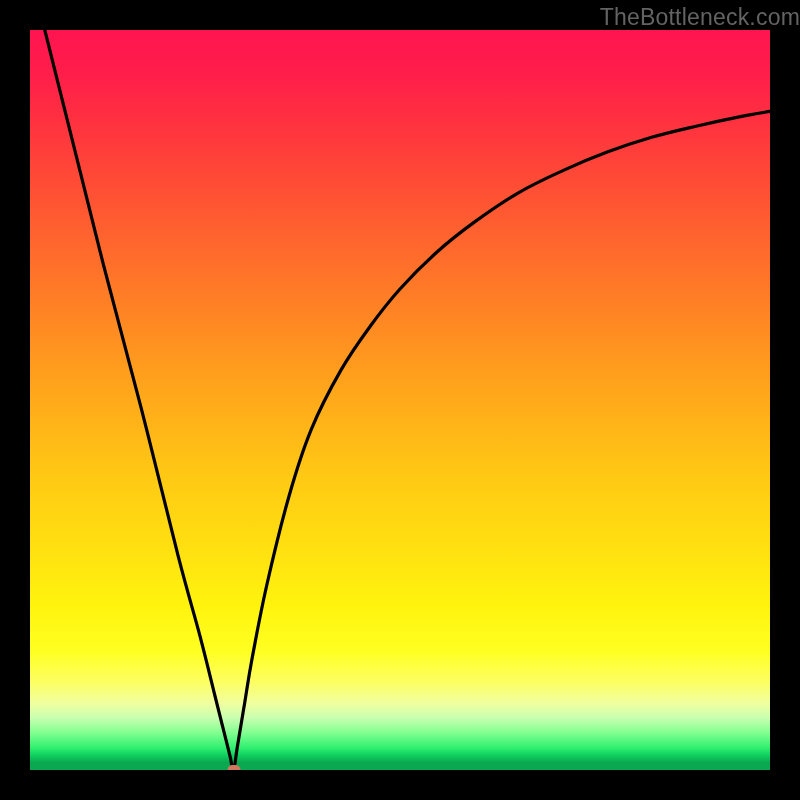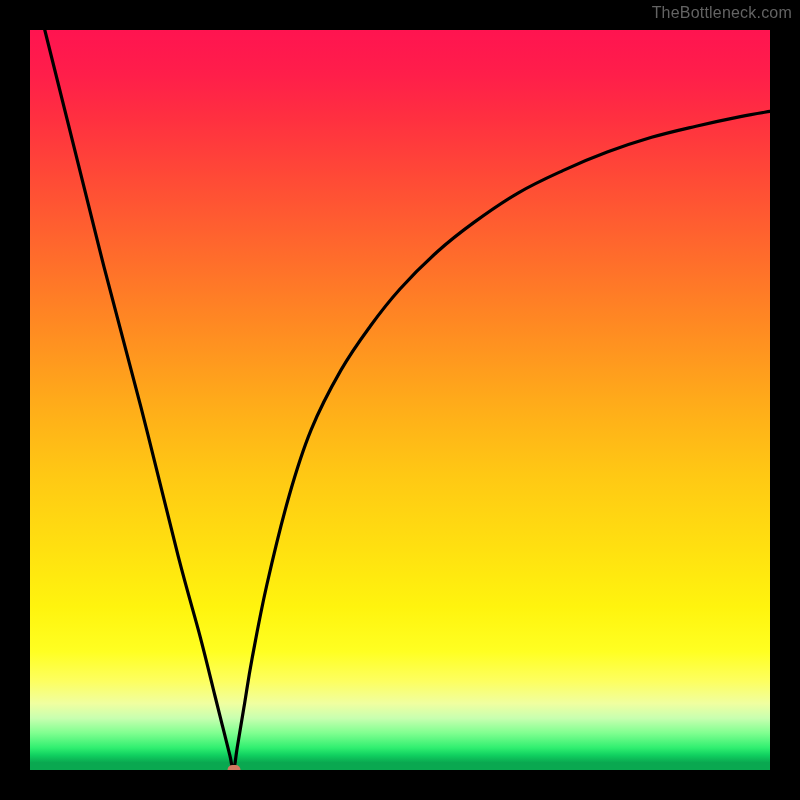--- a/index.html
+++ b/index.html
@@ -66,22 +66,22 @@
     position: absolute;
     width: 13px;
     height: 10px;
     border-radius: 5px;
     background: #d17860;
     transform: translate(-50%, -50%);
   }
   .watermark {
     position: absolute;
     top: 4px;
-    right: 8px;
-    font-size: 16px;
+    right: 0;
+    font-size: 23px;
     font-weight: 500;
     color: #636363;
     letter-spacing: 0.2px;
   }
 </style>
 </head>
 <body>
 
 <div class="frame">
 

